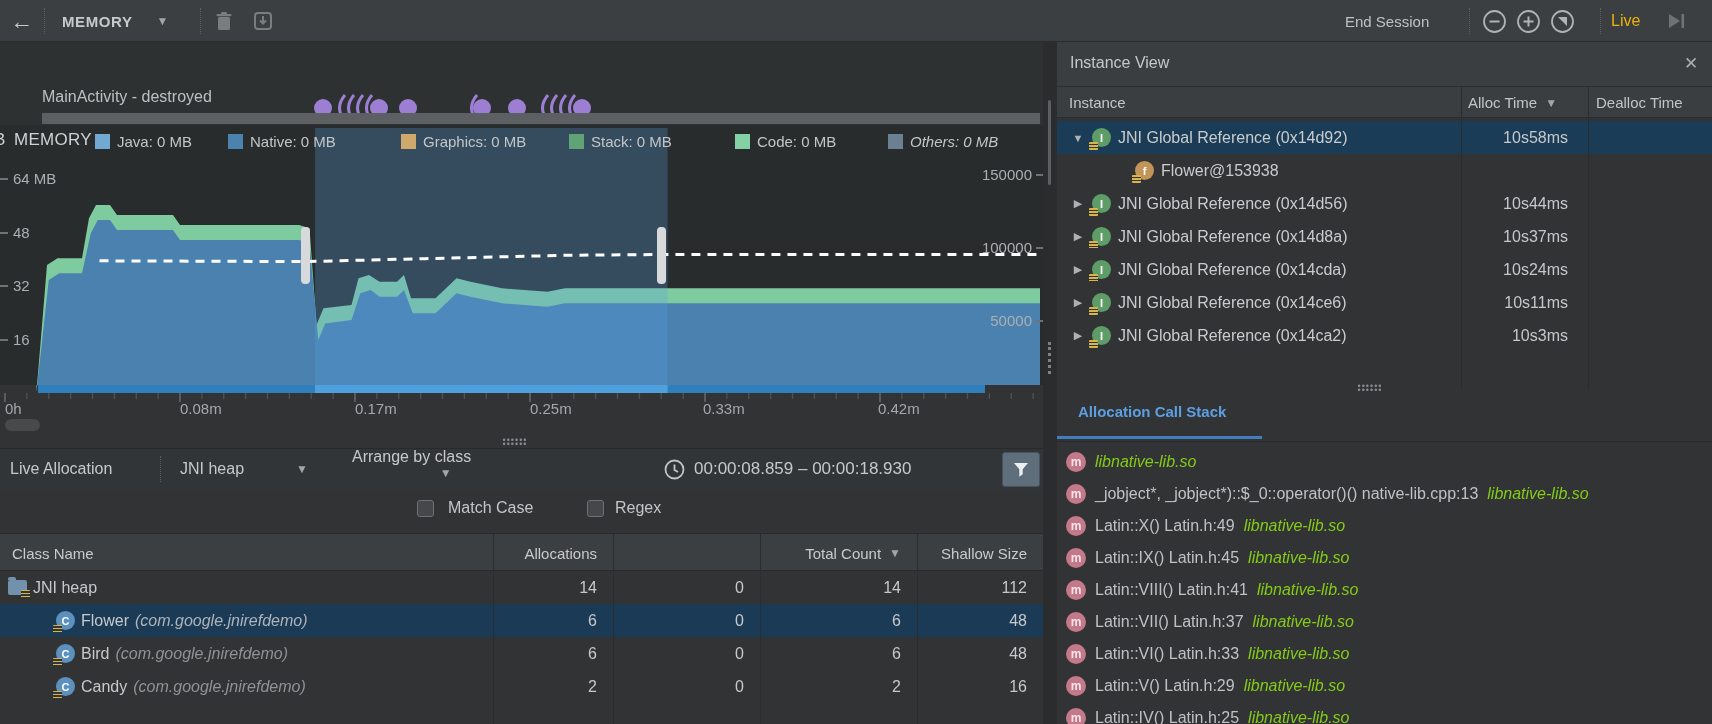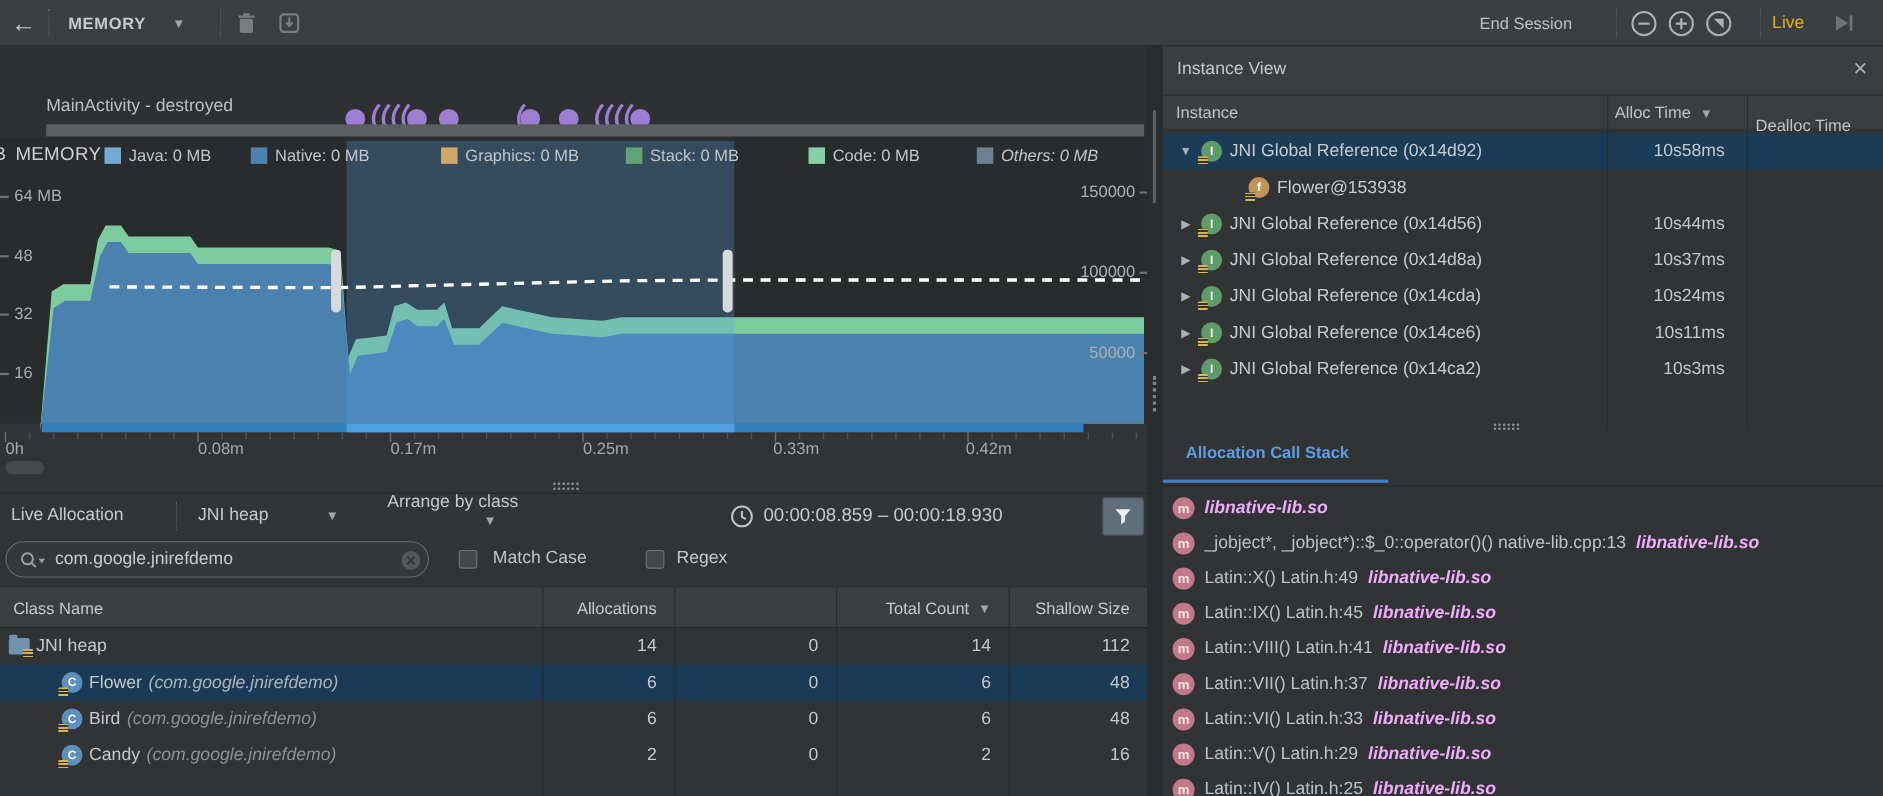--- a/index.html
+++ b/index.html
@@ -78,21 +78,21 @@
   .ivrow { position:absolute; left:0; width:655px; height:33px; }
   .ivrow.sel { background:#1b3c57; }
   .iv-label { position:absolute; top:0; height:33px; display:flex; align-items:center; gap:7px; font-size:16px; color:#c9ccce; white-space:nowrap; }
   .iv-time { position:absolute; left:404px; width:107px; top:0; height:33px; display:flex; align-items:center; justify-content:flex-end; font-size:16px; color:#c5c8ca; }
   .expander { width:14px; color:#aeb1b4; font-size:11px; text-align:center; flex:none; }
   #acs-tab { position:absolute; left:21px; top:361px; font-size:15px; font-weight:bold; color:#5d9fe2; }
   #acs-underline { position:absolute; left:0; top:394px; width:205px; height:3px; background:#417dbf; }
   #acs-border { position:absolute; left:0; top:399px; width:655px; height:1px; background:#27292b; }
   .frame-row { position:absolute; left:0; width:655px; height:32px; display:flex; align-items:center; gap:9px; padding-left:9px; white-space:nowrap; overflow:hidden; }
   .frame-fn { color:#bfc2c5; font-size:16px; }
-  .frame-lib { color:#f0abfc; font-size:16px; font-style:italic;font-weight:bold; }
+  .frame-lib { color:#84cc16; font-size:16px; font-style:italic; }
   .mball { width:20px; height:20px; border-radius:50%; background:#c4798b; color:#f4e6ea; font-size:12px; font-weight:bold; display:flex; align-items:center; justify-content:center; flex:none; }
 
   #divider-thumb { position:absolute; left:5px; top:58px; width:3px; height:85px; background:#5b5f62; border-radius:2px; }
   #divider-dots { position:absolute; left:5px; top:300px; height:32px; width:0; border-left:3px dotted #7e8285; }
 </style>
 </head>
 <body>
 
 <div id="app">
 
@@ -315,32 +315,20 @@
         <path d="M10.5 5.5 v5.5 l3.5 2" fill="none" stroke="#c2c5c7" stroke-width="1.8"></path>
       </svg>
       <span>00:00:08.859 – 00:00:18.930</span>
     </div>
     <div id="filter-btn">
       <svg width="18" height="18" viewBox="0 0 18 18">
         <path d="M2 2 h14 l-5.3 6.2 v5 l-3.4 2.6 v-7.6 z" fill="#eceeef"></path>
       </svg>
     </div>
 
-    <div id="search-pill">
-      <svg class="abs" style="left:12px; top:8px;" width="24" height="17" viewBox="0 0 24 17">
-        <circle cx="7" cy="7" r="5" fill="none" stroke="#9da1a4" stroke-width="1.8"></circle>
-        <path d="M10.5 10.5 L14.5 14.5" stroke="#9da1a4" stroke-width="1.8"></path>
-        <path d="M17 7 l3 4 3-4 z" fill="#9da1a4"></path>
-      </svg>
-      <span id="search-text">com.google.jnirefdemo</span>
-      <svg class="abs" style="left:358px; top:7px;" width="19" height="19" viewBox="0 0 19 19">
-        <circle cx="9.5" cy="9.5" r="8.5" fill="#55595c"></circle>
-        <path d="M6 6 L13 13 M13 6 L6 13" stroke="#313335" stroke-width="1.8"></path>
-      </svg>
-    </div>
     <div class="checkbox" style="left:417px;"></div>
     <div class="cb-label" style="left:448px;">Match Case</div>
     <div class="checkbox" style="left:587px;"></div>
     <div class="cb-label" style="left:615px;">Regex</div>
 
     <div id="table-header">
         <div class="th" style="left: 12px; width: 300px;">
           <span>Class Name</span>
         </div>
         <div class="th num-col" style="left: 493px; width: 104px;">
@@ -418,21 +406,21 @@
       <div id="iv-close">✕</div>
     </div>
     <div id="iv-col-header">
       <div class="ivh" style="left:12px;">
           <span>Instance</span>
         </div>
       <div class="ivh" style="left:411px; gap:8px;">
         <span>Alloc Time</span>
           <span class="caret">▼</span>
       </div>
-      <div class="ivh" style="left:539px;margin-top:12px;">
+      <div class="ivh" style="left:539px;">
           <span>Dealloc Time</span>
         </div>
     </div>
     <div id="iv-rows">
         <div class="ivrow sel" style="top: 79px;">
           <div class="iv-label" style="left: 14px;">
             <span class="expander">▼</span>
             <div class="ball" style="background: rgb(95, 157, 104);">I<div class="badge"></div></div>
             <span>JNI Global Reference (0x14d92)</span>
           </div>

